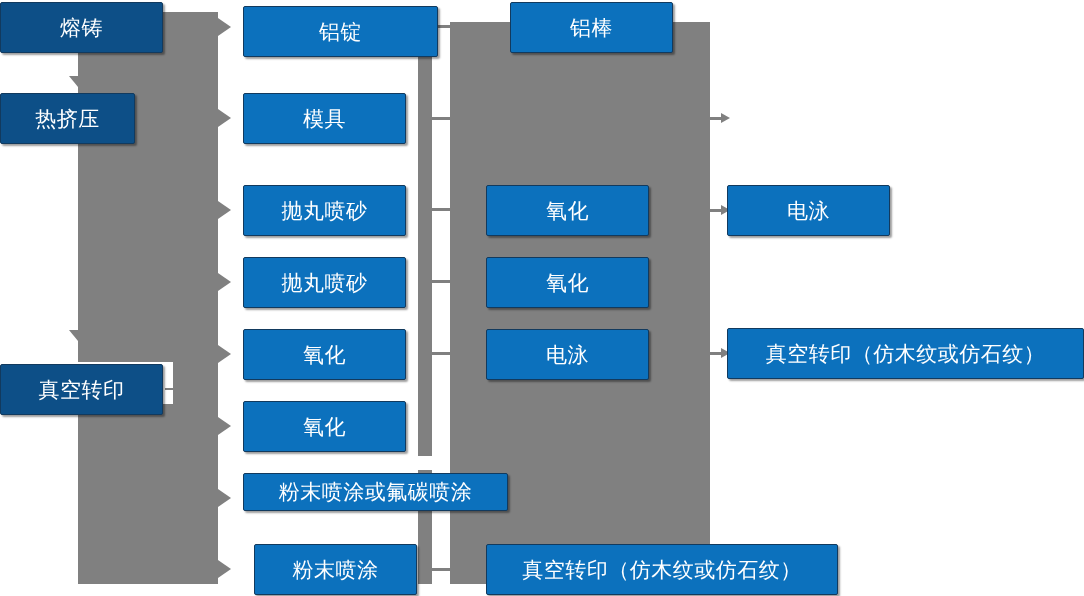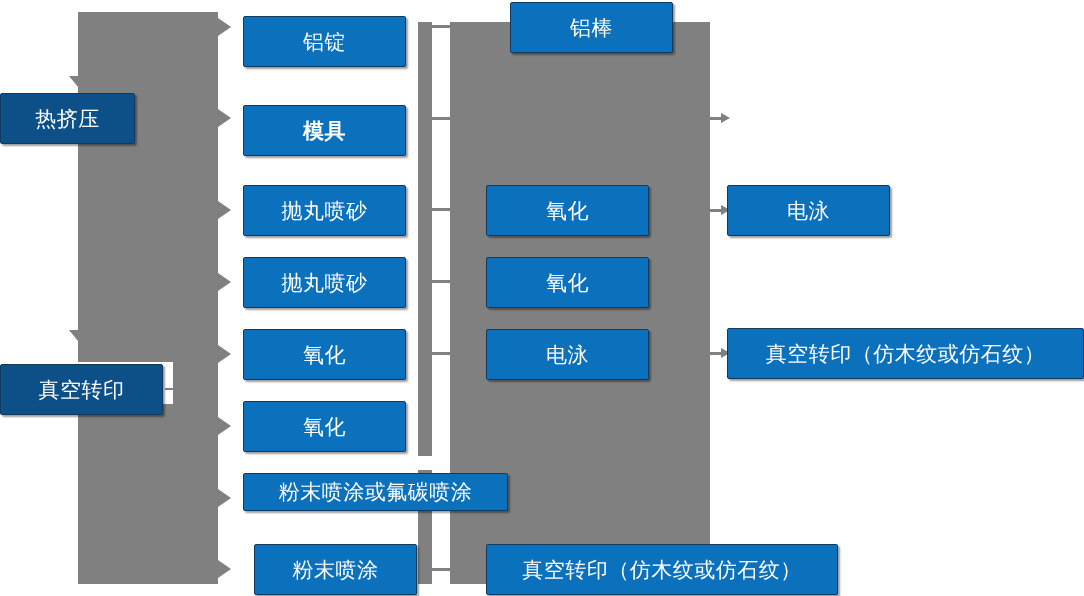--- a/index.html
+++ b/index.html
@@ -127,28 +127,29 @@
   </div>
   <div class="mini-arrow" style="left:704px; top:205px; width:26px;">
     <span class="shaft" style="width:17px;"></span>
     <span class="head" style="left:17px;"></span>
   </div>
   <div class="mini-arrow" style="left:704px; top:348px; width:26px;">
     <span class="shaft" style="width:17px;"></span>
     <span class="head" style="left:17px;"></span>
   </div>
 
+  <div class="box dark" style="left:0px; top:2px; width:163px; height:51px;">熔铸</div>
 
   <div class="box dark" style="left:0px; top:93px; width:135px; height:51px;">热挤压</div>
 
   <div class="box dark" style="left:0px; top:364px; width:163px; height:51px;">真空转印</div>
 
-  <div class="box light" style="left:243px; top:16px; width:163px; height:51px;">铝锭</div>
+  <div class="box light" style="left:243px; top:6px; width:195px; height:51px;">铝锭</div>
 
-  <div class="box light" style="left:243px; top:105px; width:163px; height:51px;font-weight:bold;">模具</div>
+  <div class="box light" style="left:243px; top:93px; width:163px; height:51px;">模具</div>
 
   <div class="box light" style="left:243px; top:185px; width:163px; height:51px;">抛丸喷砂</div>
 
   <div class="box light" style="left:243px; top:257px; width:163px; height:51px;">抛丸喷砂</div>
 
   <div class="box light" style="left:243px; top:329px; width:163px; height:51px;">氧化</div>
 
   <div class="box light" style="left:243px; top:401px; width:163px; height:51px;">氧化</div>
 
   <div class="box light" style="left:243px; top:473px; width:265px; height:38px;">粉末喷涂或氟碳喷涂</div>

